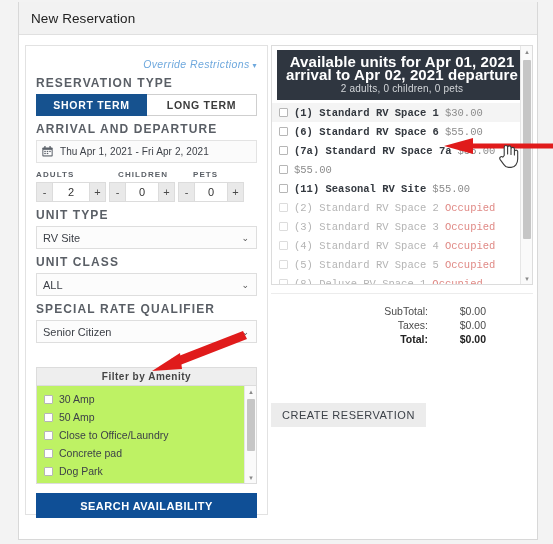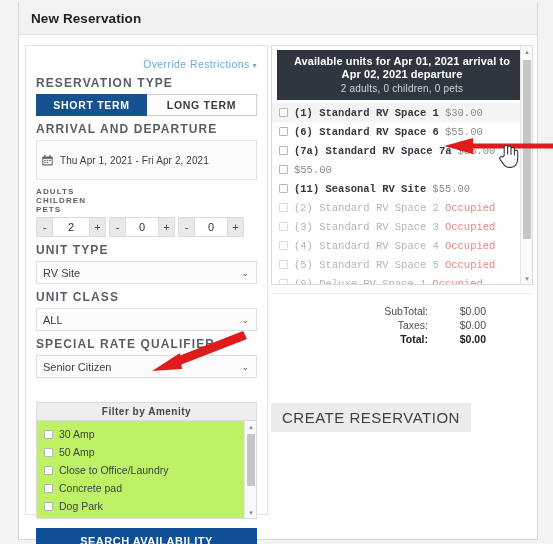--- a/index.html
+++ b/index.html
@@ -12,58 +12,59 @@
   .app-window{
     position:absolute;left:18px;top:2px;width:520px;height:538px;
     background:#ffffff;border:1px solid #d8d8d8;border-top:none;
     box-sizing:border-box;
   }
   .titlebar{
     height:33px;background:#f2f2f2;border-bottom:1px solid #e0e0e0;
     display:flex;align-items:center;padding-left:12px;box-sizing:border-box;
   }
   .titlebar .title{
-    font-size:13.5px;color:#222;font-weight:700;letter-spacing:.1px;
+    font-size:13.5px;color:#222;font-weight:400;letter-spacing:.1px;
   }
   .content{position:relative;height:504px;}
 
   
   .left-card{
     position:absolute;left:6px;top:10px;width:243px;height:470px;
     background:#fff;border:1px solid #e2e2e2;box-sizing:border-box;
     padding:8px 10px 0 10px;
   }
   .override-row{text-align:right;height:16px;}
   .override-link{
     font-size:10.5px;color:#6ea8dd;letter-spacing:.4px;cursor:pointer;
     display:inline-block;
+    font-style:italic;
   }
   .override-caret{font-size:8px;margin-left:3px;color:#6ea8dd;}
   .field-label{
     font-size:12px;color:#5a5f66;letter-spacing:1.1px;font-weight:700;
     margin:6px 0 4px 0;text-transform:uppercase;
   }
   .seg-group{display:flex;width:100%;height:22px;margin-bottom:2px;}
   .seg{
     flex:1;display:flex;align-items:center;justify-content:center;
     font-size:10.5px;letter-spacing:.7px;font-weight:700;cursor:pointer;
     box-sizing:border-box;
   }
   .seg.active{background:#16528f;color:#fff;border:1px solid #16528f;}
   .seg.inactive{background:#fff;color:#3a3a3a;border:1px solid #cfcfcf;border-left:none;}
 
   .date-field{
-    display:flex;align-items:center;height:40px;
+    display:flex;align-items:center;height:23px;
     background:#fbfbfb;border:1px solid #e3e3e3;box-sizing:border-box;
     padding:0 5px;cursor:pointer;
   }
   .cal-icon{width:11px;height:11px;margin-right:7px;flex:0 0 auto;}
   .date-text{font-size:10px;color:#3d4148;letter-spacing:.1px;}
 
-  .stepper-labels{display:flex;margin-top:7px;flex-direction:column;}
+  .stepper-labels{display:flex;margin-top:7px;}
   .stepper-labels .sl{font-size:8px;color:#5a5f66;letter-spacing:1.1px;font-weight:700;}
   .sl.a{width:82px;}
   .sl.c{width:75px;}
   .sl.p{width:60px;}
   .steppers{display:flex;margin-top:3px;gap:3px;}
   .stepper{display:flex;height:20px;}
   .stp-btn{
     width:17px;background:#e9e9e9;border:1px solid #dcdcdc;
     display:flex;align-items:center;justify-content:center;
     font-size:11px;color:#4a4a4a;cursor:pointer;box-sizing:border-box;
@@ -129,21 +130,21 @@
 
   
   .units-panel{
     position:absolute;left:252px;top:10px;width:262px;height:240px;
     background:#fff;border:1px solid #dcdcdc;box-sizing:border-box;overflow:hidden;
   }
   .units-head{
     margin:4px 5px 0 5px;background:#2f3640;color:#fff;
     padding:5px 6px 6px 6px;text-align:center;box-sizing:border-box;
   }
-  .units-head .h1{font-size:11px;font-weight:700;line-height:13px;letter-spacing:.1px;}
+  .units-head .h1{font-size:15px;font-weight:700;line-height:13px;letter-spacing:.1px;}
   .units-head .h2{font-size:10px;color:#d4d7da;margin-top:2px;letter-spacing:.2px;}
   .units-list{margin-top:3px;font-family:Liberation Mono, monospace;}
   .unit-row{
     display:flex;align-items:center;height:19px;padding-left:7px;cursor:pointer;
   }
   .unit-row.hover{background:#f4f4f4;}
   .unit-row .uname{font-size:10.5px;color:#33383f;margin-left:6px;font-weight:600;}
   .unit-row .uprice{font-size:10.5px;color:#8c8c8c;margin-left:6px;}
   .unit-row.occupied{cursor:default;}
   .unit-row.occupied .uname{color:#b4b4b4;font-weight:400;}
@@ -152,21 +153,21 @@
   .totals{
     position:absolute;left:252px;top:258px;width:262px;
     border-top:1px solid #ececec;padding-top:10px;box-sizing:border-box;
   }
   .total-row{display:flex;justify-content:center;font-size:10.5px;color:#4b4b4b;line-height:14px;}
   .total-row .tl{width:110px;text-align:right;}
   .total-row .tv{width:58px;text-align:right;}
   .total-row.bold .tl,.total-row.bold .tv{font-weight:700;color:#222;}
   .create-btn{
     position:absolute;left:252px;top:368px;
-    background:#ececec;color:#3c4148;font-size:15px;letter-spacing:.5px;
+    background:#ececec;color:#3c4148;font-size:11px;letter-spacing:.5px;
     padding:6px 11px;cursor:pointer;display:inline-block;
   }
 
   
   .ann{position:absolute;pointer-events:none;}
   .cursor-hand{position:absolute;pointer-events:none;}
 </style>
 </head>
 <body>
 

